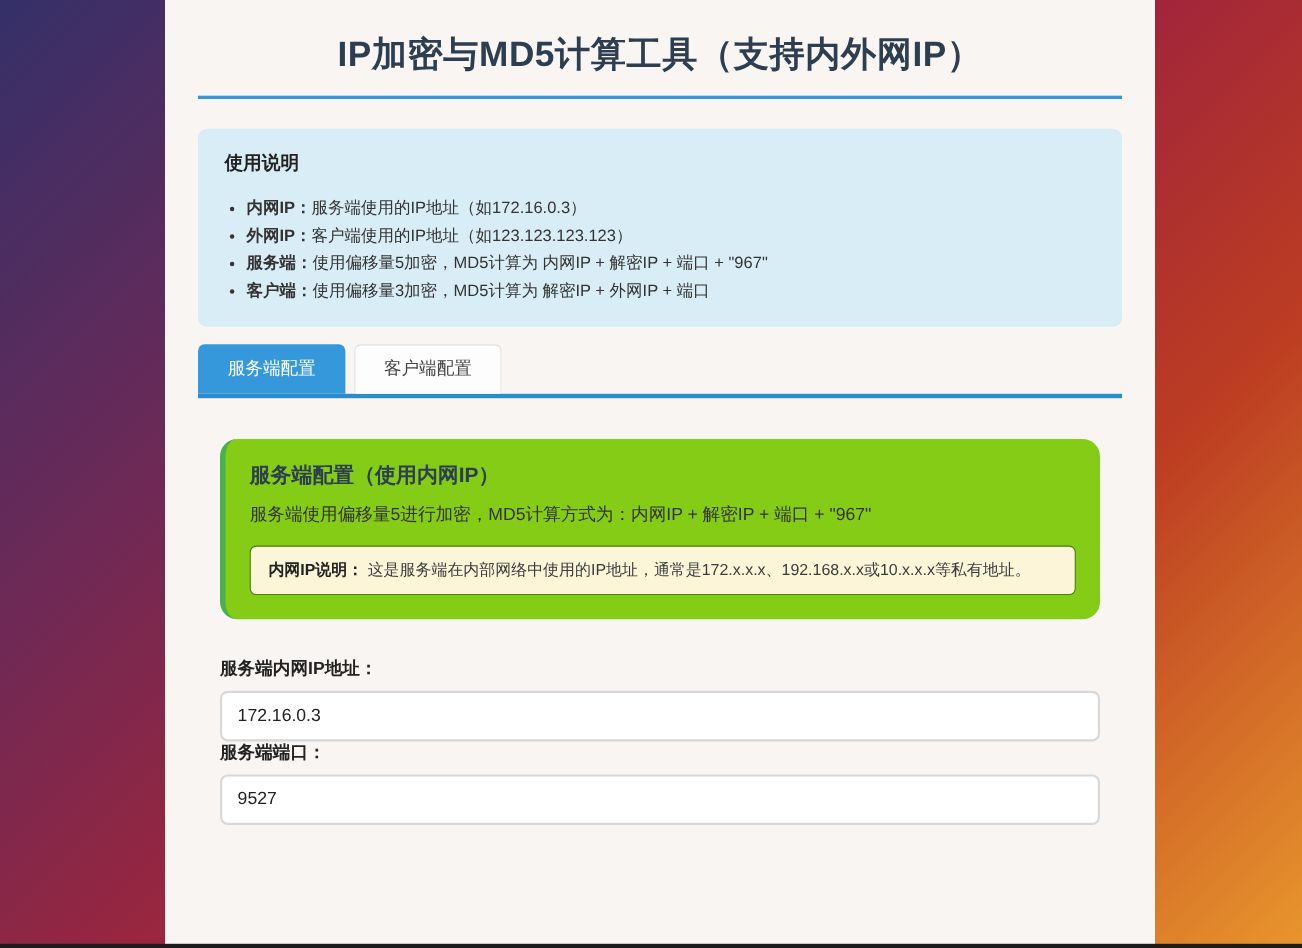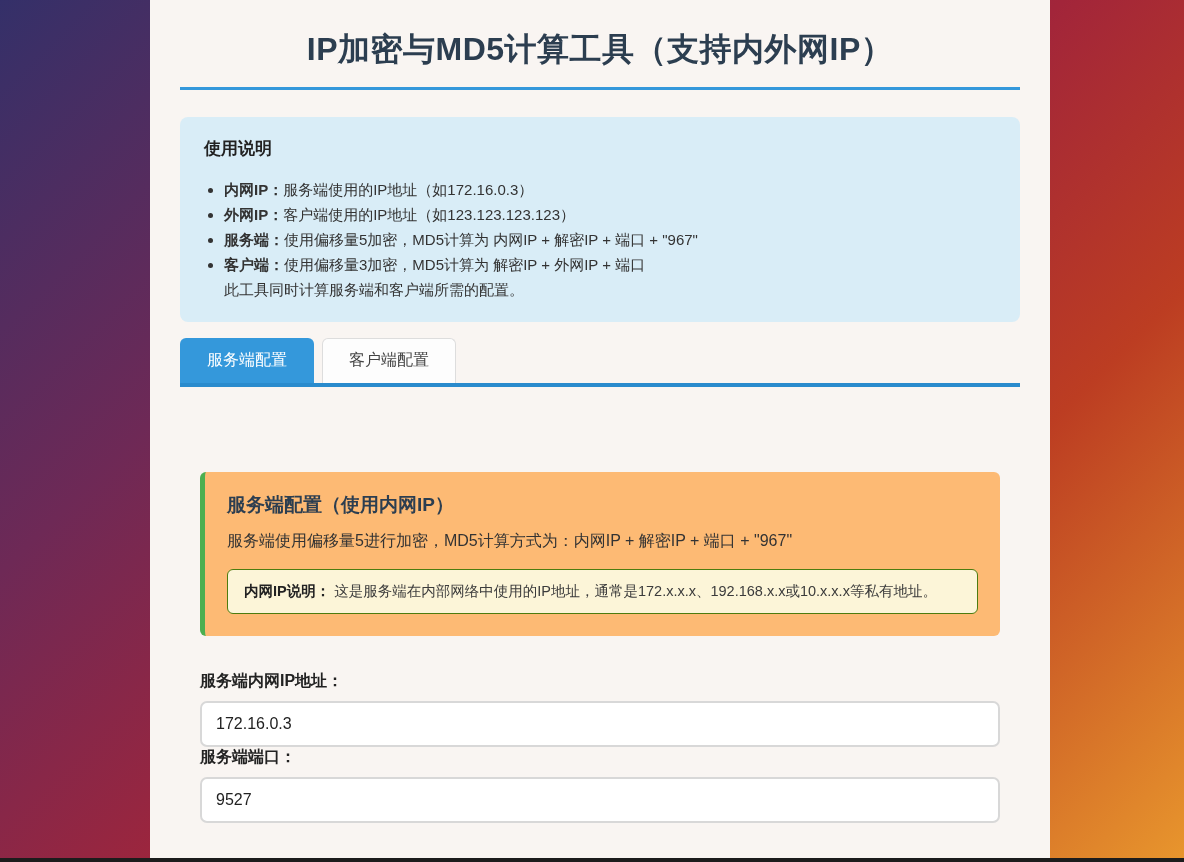--- a/index.html
+++ b/index.html
@@ -67,26 +67,25 @@
   }
   .tab.active {
     background: #3498db;
     color: #fff;
     border: none;
     padding: 12px 27px;
   }
   .tab-content { padding: 37px 20px 0 20px; }
 
   .panel {
-    background: #fdba74;
+    background: #84cc16;
     border-left: 5px solid #4caf50;
-    border-radius: 6px;
+    border-radius: 16px;
     padding: 20px 22px 22px 22px;
     margin-bottom: 35px;
-    margin-top: 48px;
   }
   .panel h3 {
     font-size: 19px;
     font-weight: bold;
     color: #2c3e50;
     margin-bottom: 13px;
   }
   .panel-desc {
     font-size: 16px;
     color: #333;
@@ -140,21 +139,20 @@
   <div class="info-box">
     <h2>使用说明</h2>
     <div class="info-intro">
     </div>
     <ul>
       <li><span class="bullet-label">内网IP：</span><span>服务端使用的IP地址（如172.16.0.3）</span></li>
       <li><span class="bullet-label">外网IP：</span><span>客户端使用的IP地址（如123.123.123.123）</span></li>
       <li><span class="bullet-label">服务端：</span><span>使用偏移量5加密，MD5计算为 内网IP + 解密IP + 端口 + "967"</span></li>
       <li><span class="bullet-label">客户端：</span><span>使用偏移量3加密，MD5计算为 解密IP + 外网IP + 端口</span></li>
     </ul>
-    <div class="info-closing">此工具同时计算服务端和客户端所需的配置。</div>
   </div>
 
   <div class="tabs">
     <div class="tab active">服务端配置</div>
     <div class="tab">客户端配置</div>
   </div>
 
   <div class="tab-content">
 
     <div class="panel">

